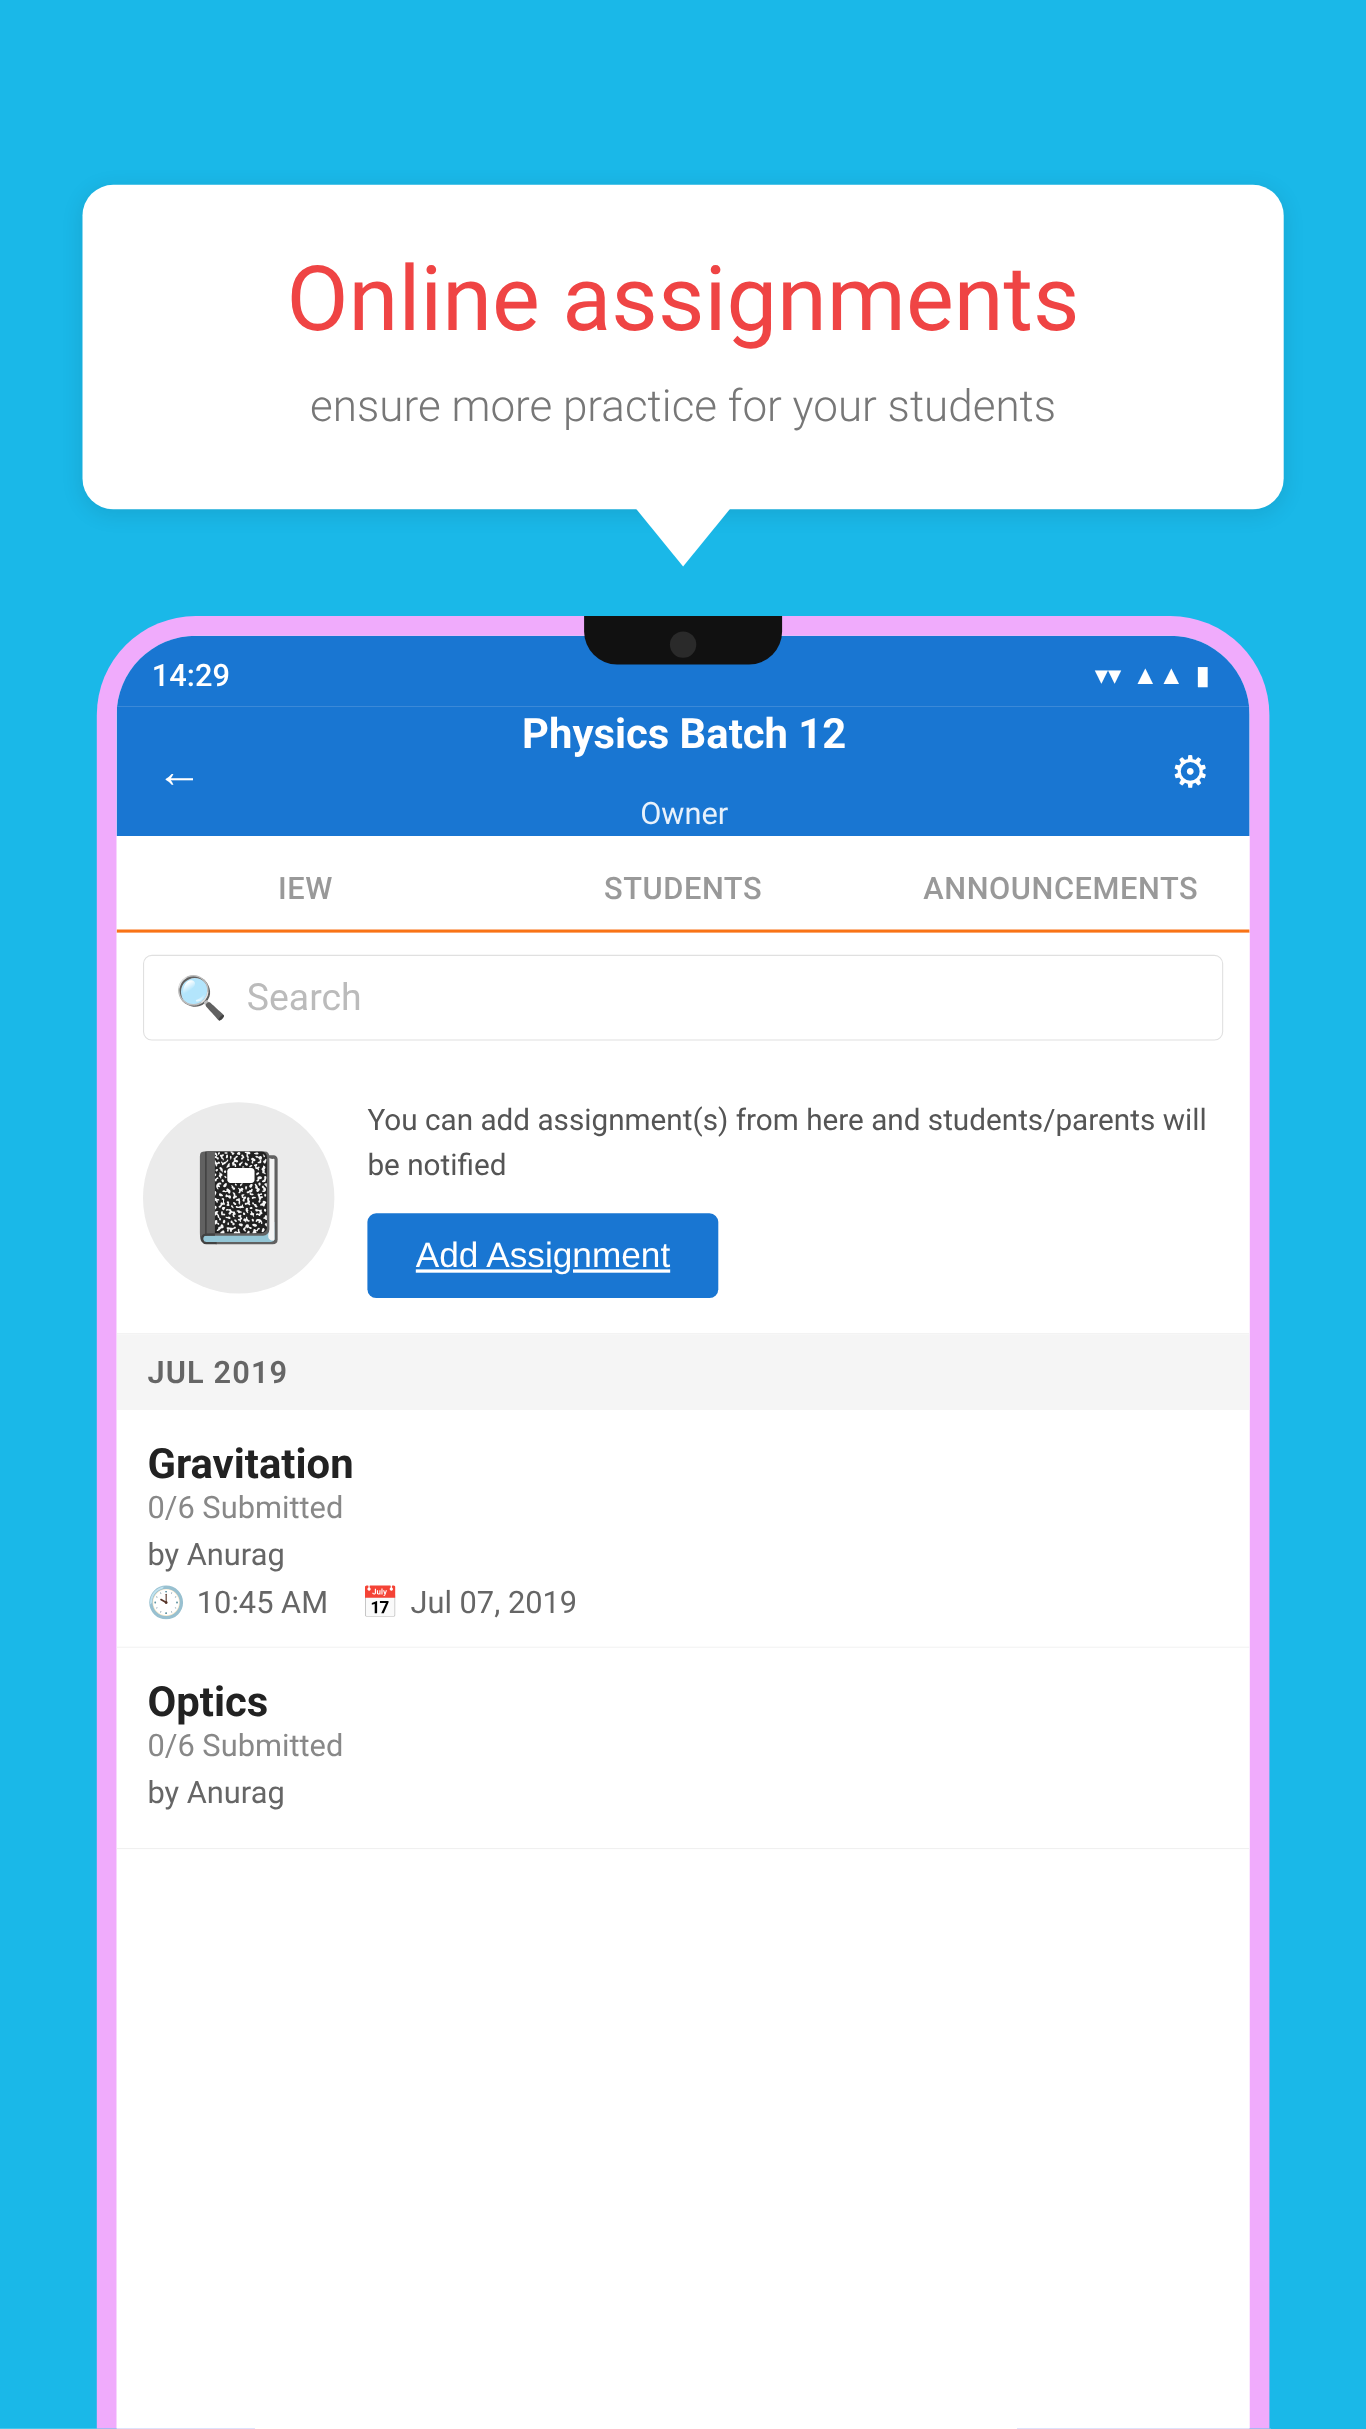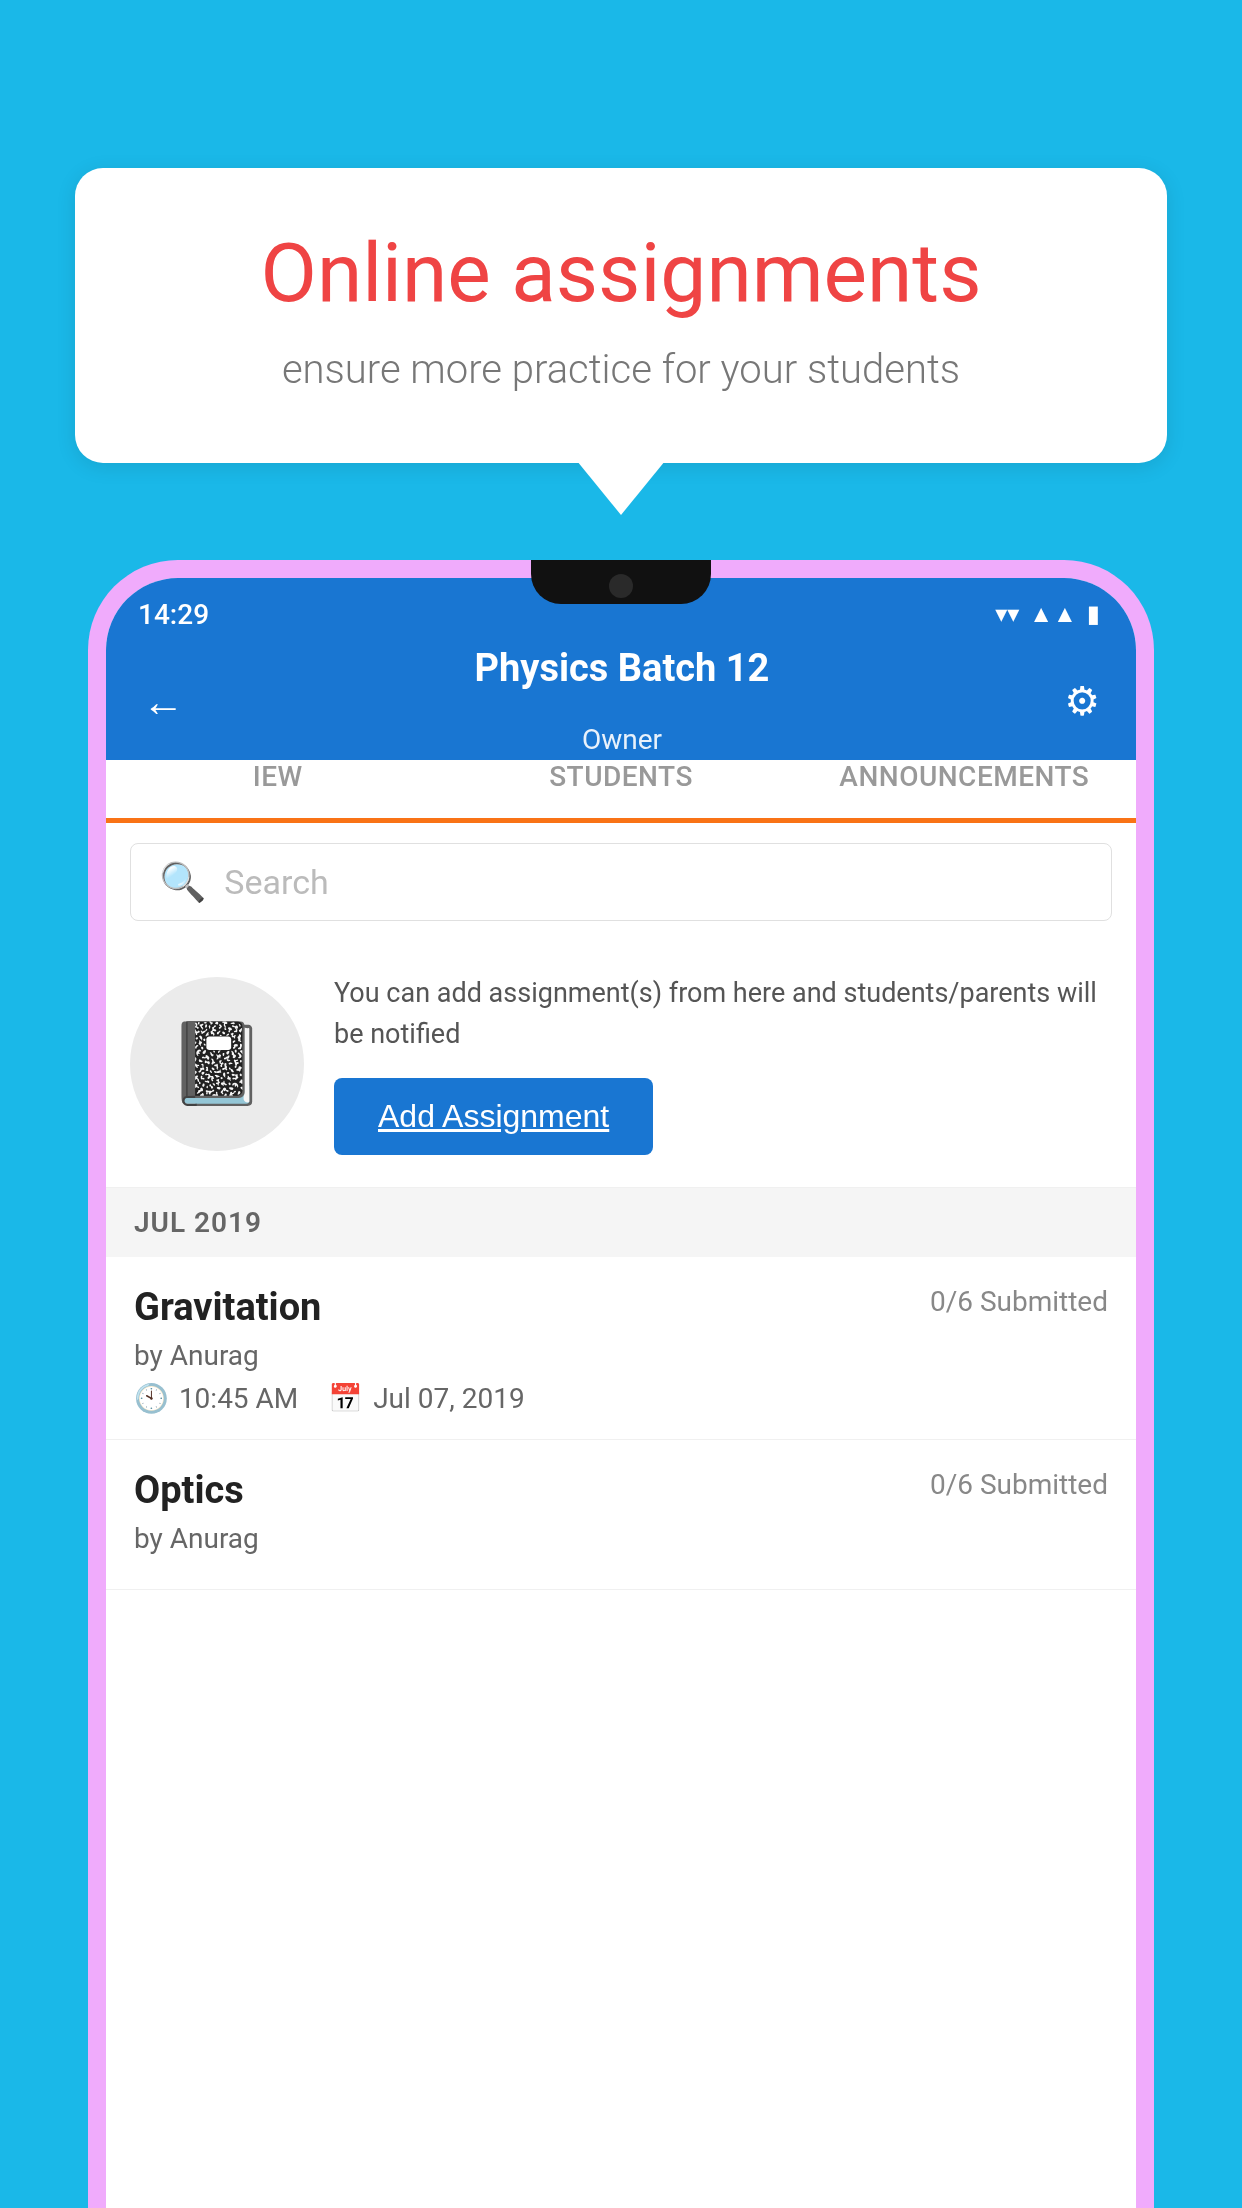--- a/index.html
+++ b/index.html
@@ -154,23 +154,23 @@
       font-size: 40px;
       cursor: pointer;
       position: absolute;
       right: 36px;
     }
 
     
     .tab-bar {
       background: white;
       display: flex;
-      border-bottom: 5px solid #f97316;
-      height: 63px;
-      align-items: flex-start;
+      border-bottom: 3px solid #f97316;
+      height: 88px;
+      align-items: flex-end;
     }
     .tab-item {
       flex: 1;
       text-align: center;
       padding-bottom: 18px;
       font-size: 28px;
       font-weight: 500;
       color: #999;
       cursor: pointer;
       border-bottom: 3px solid transparent;
@@ -272,20 +272,21 @@
     .assignment-item {
       background: white;
       padding: 28px 28px 24px;
       border-bottom: 1px solid #f0f0f0;
     }
     .assignment-header {
       display: flex;
       justify-content: space-between;
       align-items: flex-start;
       margin-bottom: 10px;
+      flex-direction: column;
     }
     .assignment-name {
       font-size: 38px;
       font-weight: 700;
       color: #222;
     }
     .assignment-submitted {
       font-size: 28px;
       color: #888;
     }

